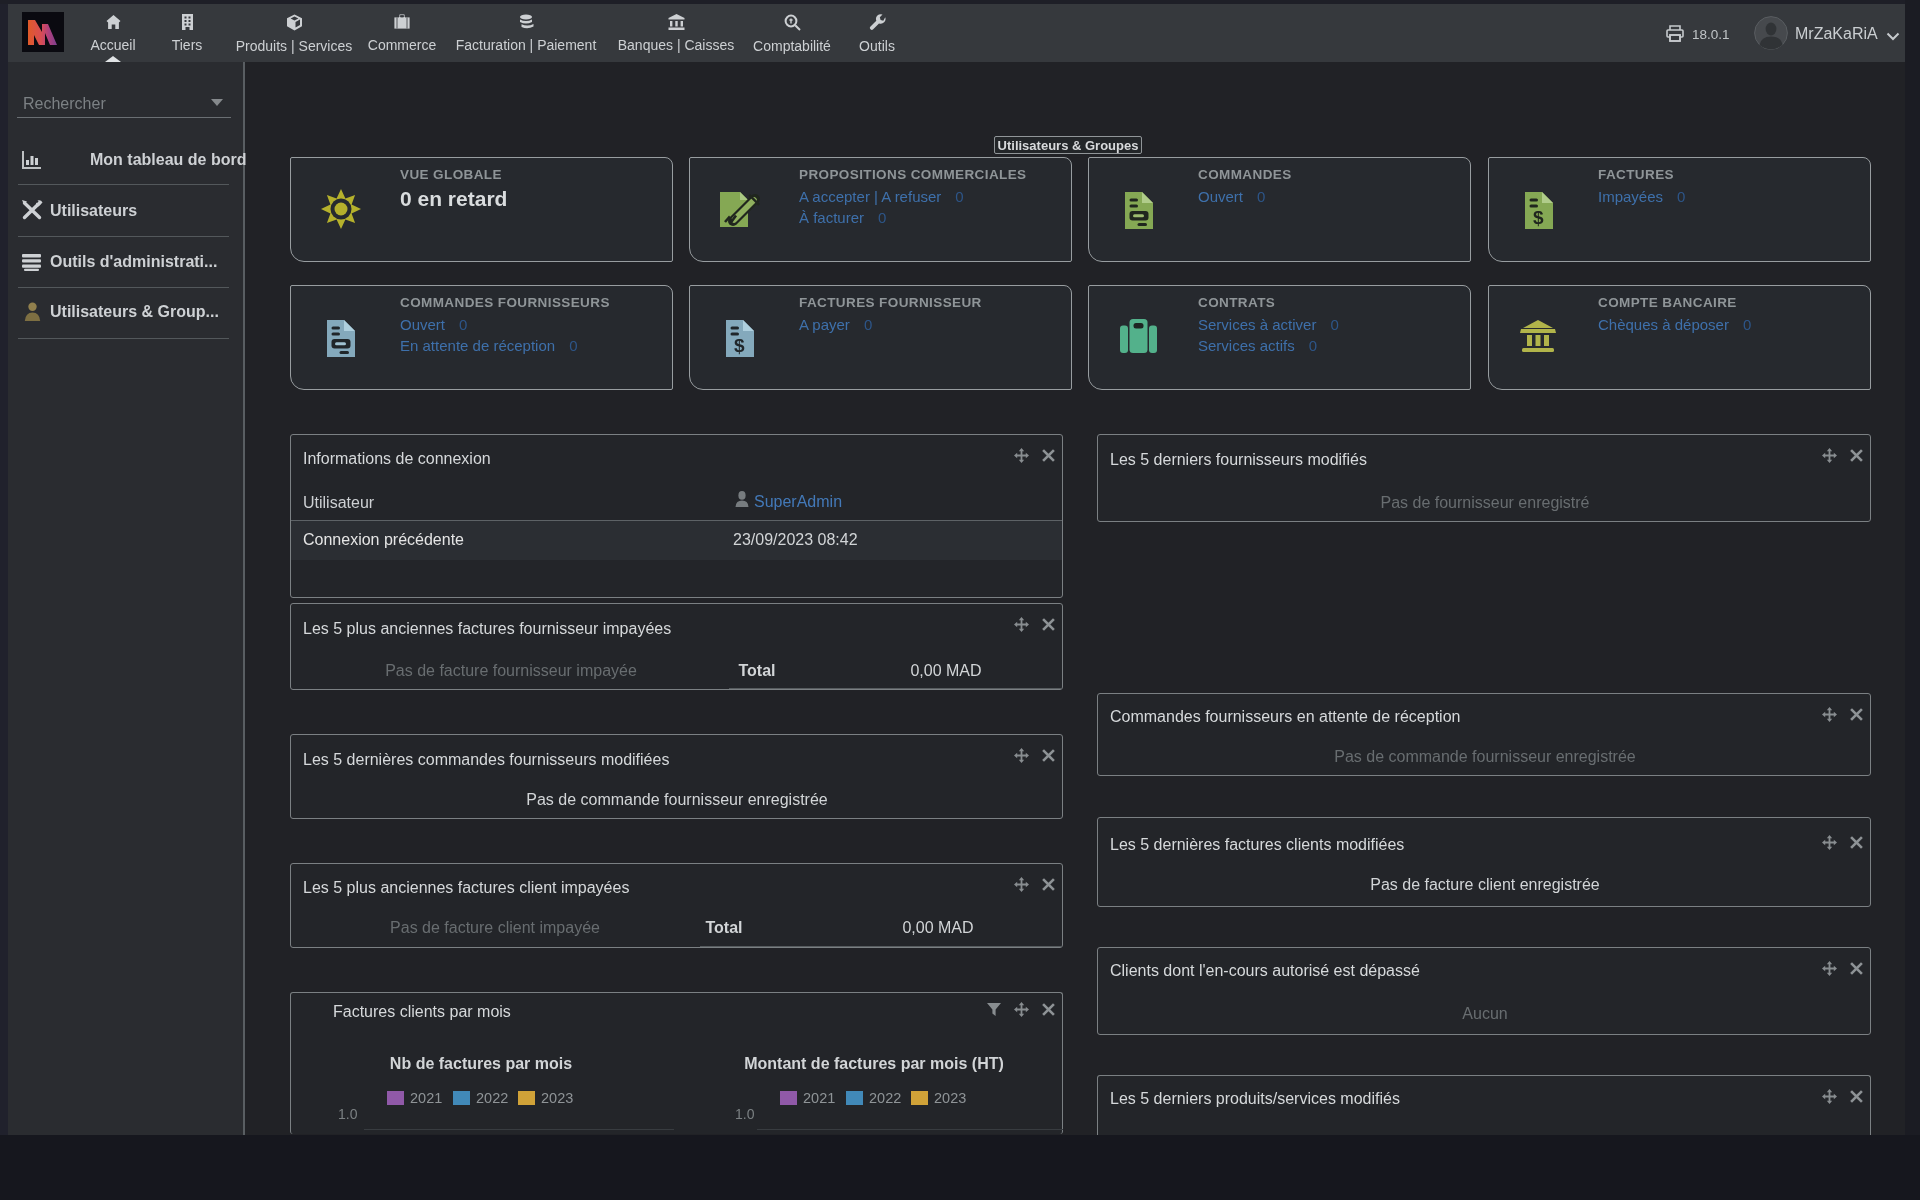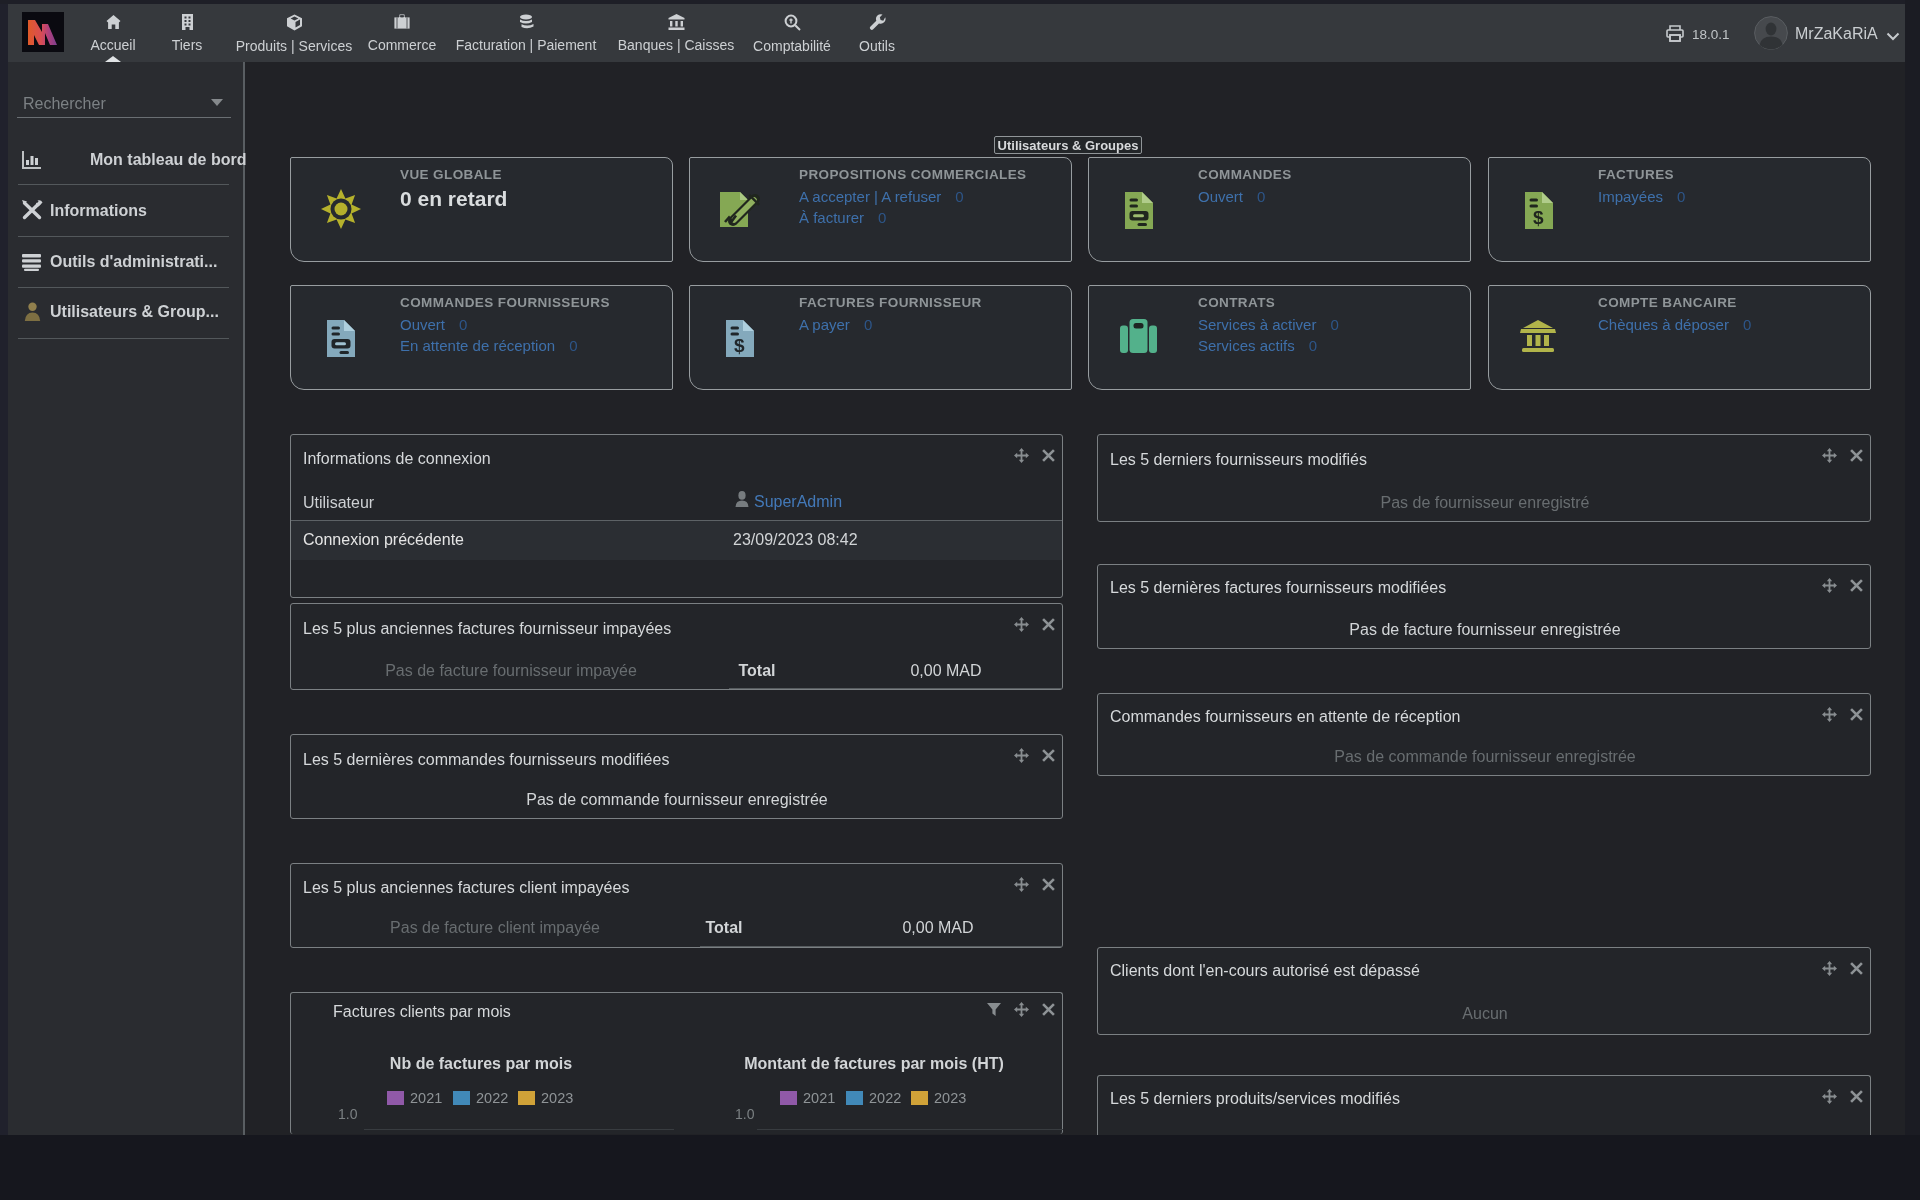--- a/index.html
+++ b/index.html
@@ -117,21 +117,21 @@
 
   <div class="side-item" style="top:151px; left:50px;margin-left:40px;">Mon tableau de bord</div>
   <div class="abs" style="left:22px; top:151px;"><svg width="19" height="18" viewBox="0 0 19 18" fill="#ced1d4">
         <path d="M0 0 H2 V16 H19 V18 H0 Z" opacity="0.9"></path>
         <rect x="4" y="9" width="3" height="5"></rect>
         <rect x="8.5" y="5" width="3" height="9"></rect>
         <rect x="13" y="7" width="3" height="7"></rect>
       </svg></div>
   <div class="side-sep" style="top:184px;"></div>
 
-  <div class="side-item" style="top:202px; left:50px;">Informations</div>
+  <div class="side-item" style="top:202px; left:50px;">Utilisateurs</div>
   <div class="abs" style="left:21px; top:200px;"><svg width="22" height="21" viewBox="0 0 22 21">
         <g stroke="#ced1d4" stroke-width="3.4" stroke-linecap="round">
           <line x1="3.5" y1="3" x2="18.5" y2="17.5"></line>
           <line x1="18.5" y1="3" x2="3.5" y2="17.5"></line>
         </g>
         <path d="M1 0 L6 1.5 L3 4.5 Z" fill="#ced1d4"></path>
         <path d="M21.5 2.5 A4 4 0 0 0 16.5 0.5 L19 3 L17.5 4.8 L15 2.5 A4 4 0 0 0 17.5 6.5 Z" fill="#ced1d4"></path>
       </svg></div>
   <div class="side-sep" style="top:236px;"></div>
 
@@ -359,48 +359,48 @@
           <path d="M7.5 0 L10.2 3.2 H8.4 V6.6 H11.8 V4.8 L15 7.5 L11.8 10.2 V8.4 H8.4 V11.8 H10.2 L7.5 15 L4.8 11.8 H6.6 V8.4 H3.2 V10.2 L0 7.5 L3.2 4.8 V6.6 H6.6 V3.2 H4.8 Z"></path>
         </svg>
         <svg width="13" height="13" viewBox="0 0 12 12" stroke="#8e9396" stroke-width="2.4">
           <line x1="1" y1="1" x2="11" y2="11"></line>
           <line x1="11" y1="1" x2="1" y2="11"></line>
         </svg>
       </div>
     <div class="dimtxt" style="left:387px; top:59px;">Pas de fournisseur enregistré</div>
   </div>
 
-  <div class="panel" style="left:1097px; top:564px; width:774px; height:85px;">
-    <div class="ptitle" style="top:14px;">Les 5 dernières factures fournisseurs modifiées</div>
-    <div class="picons">
-        <svg width="15" height="15" viewBox="0 0 15 15" fill="#888d90">
-          <path d="M7.5 0 L10.2 3.2 H8.4 V6.6 H11.8 V4.8 L15 7.5 L11.8 10.2 V8.4 H8.4 V11.8 H10.2 L7.5 15 L4.8 11.8 H6.6 V8.4 H3.2 V10.2 L0 7.5 L3.2 4.8 V6.6 H6.6 V3.2 H4.8 Z"></path>
-        </svg>
-        <svg width="13" height="13" viewBox="0 0 12 12" stroke="#8e9396" stroke-width="2.4">
-          <line x1="1" y1="1" x2="11" y2="11"></line>
-          <line x1="11" y1="1" x2="1" y2="11"></line>
-        </svg>
-      </div>
-    <div class="whtxt" style="left:387px; top:56px;">Pas de facture fournisseur enregistrée</div>
-  </div>
 
   <div class="panel" style="left:1097px; top:693px; width:774px; height:83px;">
     <div class="ptitle" style="top:14px;">Commandes fournisseurs en attente de réception</div>
     <div class="picons">
         <svg width="15" height="15" viewBox="0 0 15 15" fill="#888d90">
           <path d="M7.5 0 L10.2 3.2 H8.4 V6.6 H11.8 V4.8 L15 7.5 L11.8 10.2 V8.4 H8.4 V11.8 H10.2 L7.5 15 L4.8 11.8 H6.6 V8.4 H3.2 V10.2 L0 7.5 L3.2 4.8 V6.6 H6.6 V3.2 H4.8 Z"></path>
         </svg>
         <svg width="13" height="13" viewBox="0 0 12 12" stroke="#8e9396" stroke-width="2.4">
           <line x1="1" y1="1" x2="11" y2="11"></line>
           <line x1="11" y1="1" x2="1" y2="11"></line>
         </svg>
       </div>
     <div class="dimtxt" style="left:387px; top:54px;">Pas de commande fournisseur enregistrée</div>
   </div>
 
+  <div class="panel" style="left:1097px; top:817px; width:774px; height:90px;">
+    <div class="ptitle" style="top:18px;">Les 5 dernières factures clients modifiées</div>
+    <div class="picons" style="top:17px;">
+        <svg width="15" height="15" viewBox="0 0 15 15" fill="#888d90">
+          <path d="M7.5 0 L10.2 3.2 H8.4 V6.6 H11.8 V4.8 L15 7.5 L11.8 10.2 V8.4 H8.4 V11.8 H10.2 L7.5 15 L4.8 11.8 H6.6 V8.4 H3.2 V10.2 L0 7.5 L3.2 4.8 V6.6 H6.6 V3.2 H4.8 Z"></path>
+        </svg>
+        <svg width="13" height="13" viewBox="0 0 12 12" stroke="#8e9396" stroke-width="2.4">
+          <line x1="1" y1="1" x2="11" y2="11"></line>
+          <line x1="11" y1="1" x2="1" y2="11"></line>
+        </svg>
+      </div>
+    <div class="whtxt" style="left:387px; top:58px;">Pas de facture client enregistrée</div>
+  </div>
 
   <div class="panel" style="left:1097px; top:947px; width:774px; height:88px;">
     <div class="ptitle" style="top:14px;">Clients dont l'en-cours autorisé est dépassé</div>
     <div class="picons">
         <svg width="15" height="15" viewBox="0 0 15 15" fill="#888d90">
           <path d="M7.5 0 L10.2 3.2 H8.4 V6.6 H11.8 V4.8 L15 7.5 L11.8 10.2 V8.4 H8.4 V11.8 H10.2 L7.5 15 L4.8 11.8 H6.6 V8.4 H3.2 V10.2 L0 7.5 L3.2 4.8 V6.6 H6.6 V3.2 H4.8 Z"></path>
         </svg>
         <svg width="13" height="13" viewBox="0 0 12 12" stroke="#8e9396" stroke-width="2.4">
           <line x1="1" y1="1" x2="11" y2="11"></line>
           <line x1="11" y1="1" x2="1" y2="11"></line>

